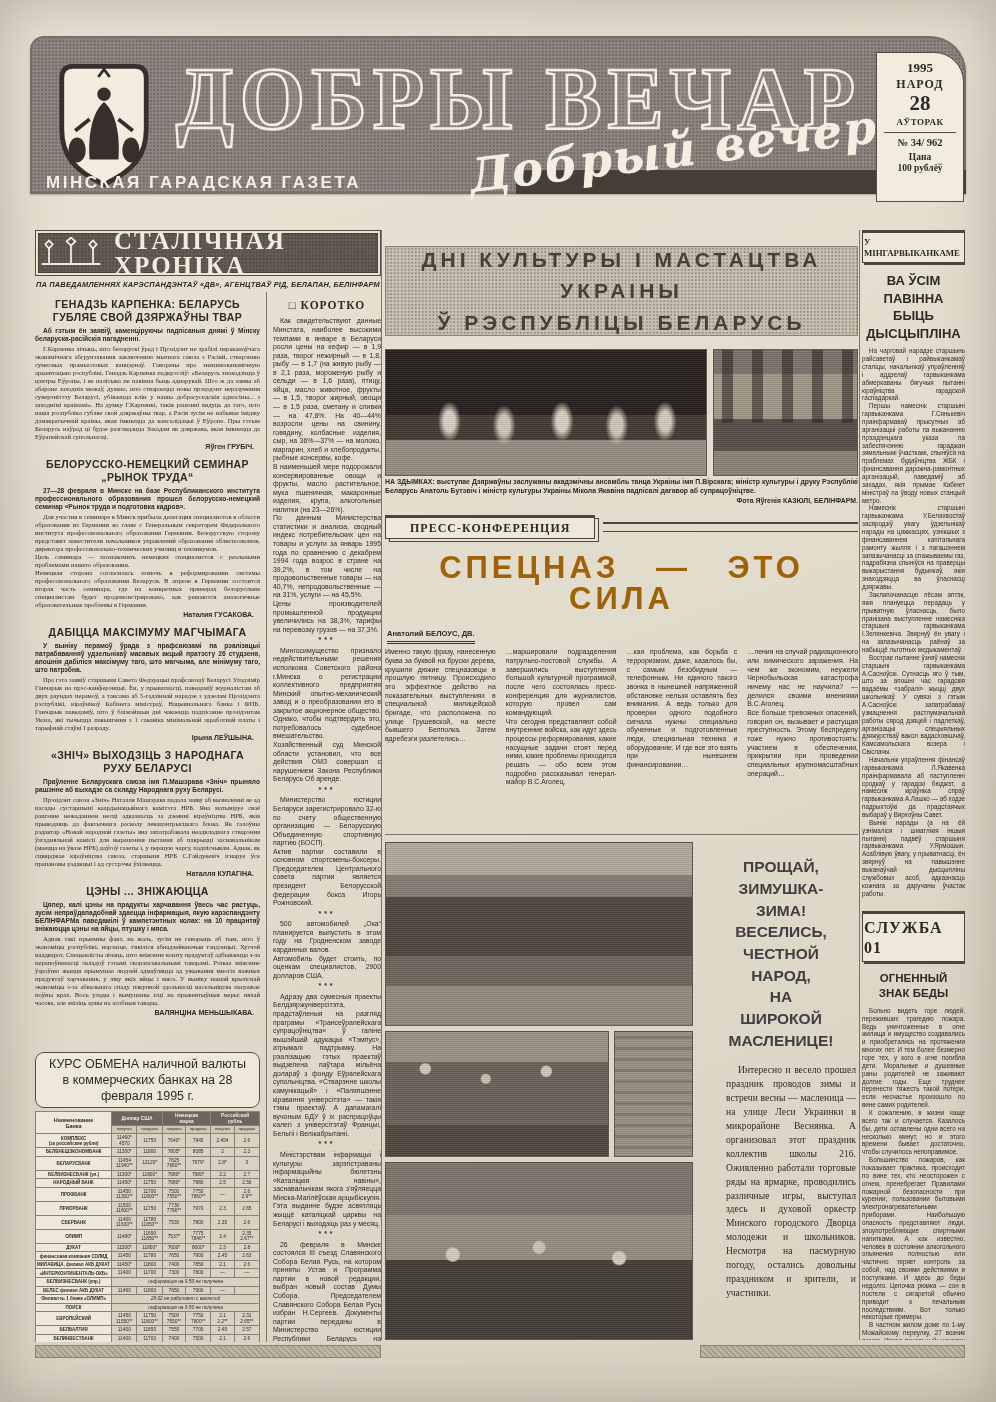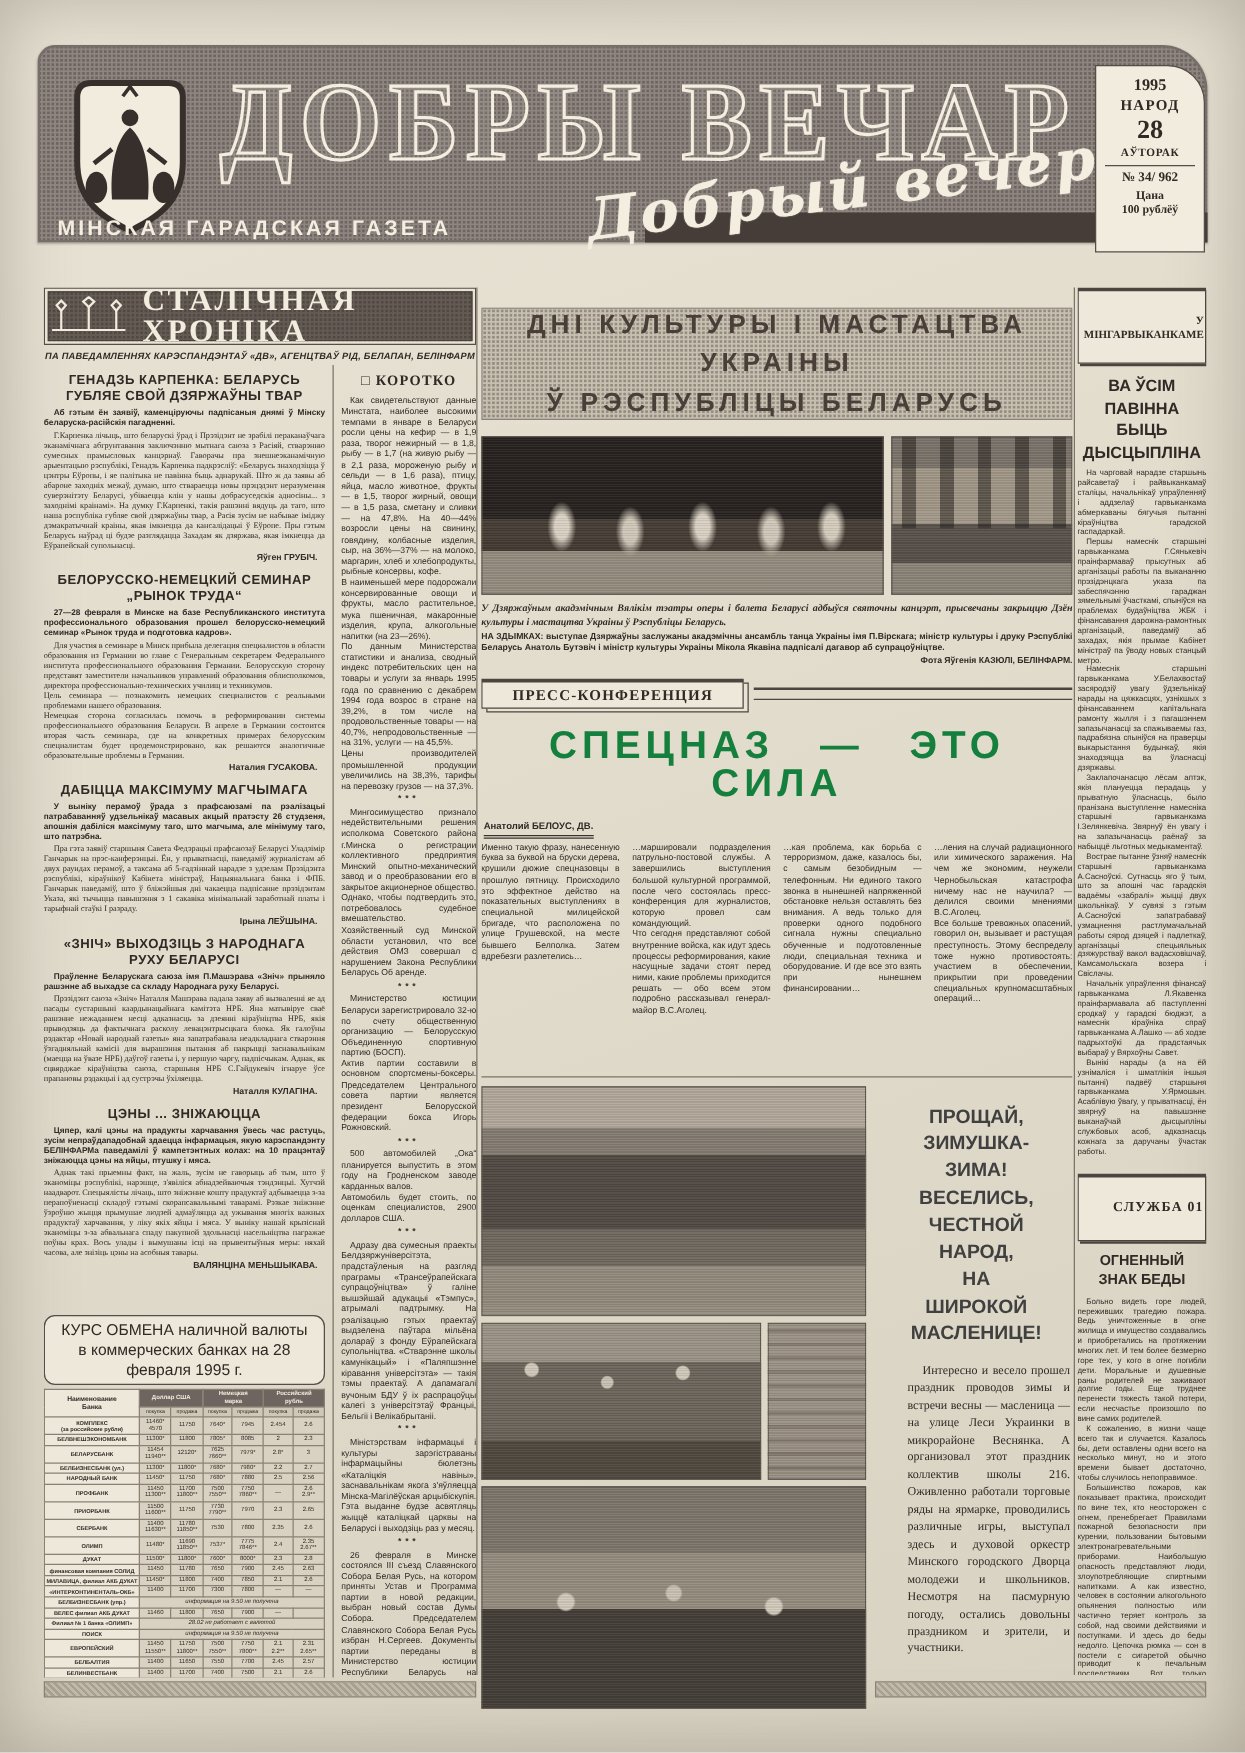--- a/index.html
+++ b/index.html
@@ -94,21 +94,21 @@
       linear-gradient(180deg,#7b746c 0 20%,#a19889 20% 55%,#57504a 55% 80%,#8c8478 80%);
       background-size:100% 58%,100% 100%;background-repeat:no-repeat;}
   .caption-italic{font:italic bold 8px/1.35 "Liberation Serif",serif;text-align:justify;margin-top:6px;}
   .caption-snap{font:bold 6.9px/1.3 "Liberation Sans",sans-serif;text-align:justify;margin-top:2px;}
   .credit{font:bold 6.9px/1.3 "Liberation Sans",sans-serif;text-align:right;margin-top:1px;}
   .label-bar{display:flex;align-items:center;margin-top:9px;}
   .label-box{border:1px solid #4d4440;border-top:3px solid #4d4440;box-shadow:4px 3px 0 -1px #e9e3d4,4px 3px 0 0 #4d4440;
              padding:3px 24px;font:bold 12px/1.2 "Liberation Serif",serif;letter-spacing:1px;background:#eee8da;white-space:nowrap;}
   .label-rules{flex:1;height:7px;border-top:2px solid #4d4440;border-bottom:1px solid #4d4440;margin-left:8px;}
   .sp-headline{text-align:center;font:bold 31px/1 "Liberation Sans",sans-serif;letter-spacing:4px;word-spacing:24px;
-               color:#15803d;margin:13px 0 8px;}
+               color:#a16207;margin:13px 0 8px;}
   .sp-byline{display:inline-block;font:bold 7.6px/1.3 "Liberation Sans",sans-serif;
              border-bottom:3px double #3b322d;padding-bottom:2px;margin:0 0 4px 2px;}
   .sp-cols{display:flex;gap:10px;height:178px;overflow:hidden;}
   .sp-col{flex:1;font:6.9px/1.26 "Liberation Sans",sans-serif;text-align:justify;white-space:pre-line;}
   .mz-section{display:flex;gap:7px;margin-top:7px;}
   .mz-photos{width:308px;display:flex;flex-direction:column;gap:5px;}
   .ph-big{height:184px;background:
       linear-gradient(180deg,#b3aa9c 0 18%,#857d72 18% 30%,#4f4841 30% 62%,#6d665c 62% 78%,#938b7d 78%);}
   .mz-mid{display:flex;gap:5px;}
   .ph-midleft{width:224px;height:126px;background:
@@ -125,22 +125,22 @@
       linear-gradient(180deg,#7d766c 0 30%,#968d7f 30% 55%,#443e38 55%);}
   .mz-text{flex:1;padding:2px 2px 0 6px;}
   .mz-headline{font:bold 15.5px/1.4 "Liberation Sans",sans-serif;text-align:center;white-space:pre-line;color:#404040;margin-top:12px;}
   .mz-body{font:9.6px/1.45 "Liberation Serif",serif;text-align:justify;text-indent:12px;margin-top:12px;margin-left:20px;}
   .mz-caption{font:bold 7.8px/1.5 "Liberation Sans",sans-serif;text-align:right;margin-top:10px;white-space:pre-line;}
   .center-rule{border-top:1px solid #7d7469;margin-top:8px;}
 
   
   .right-group{position:absolute;left:862px;top:230px;width:103px;height:1110px;overflow:hidden;}
   .rg-label{border:1px solid #4d4440;border-top:3px solid #4d4440;box-shadow:2px 2px 0 #4d4440;
-            text-align:right;padding:18px 1px;font:bold 8.8px/1.2 "Liberation Serif",serif;background:#eee8da;}
-  .rg-label.svc{font-size:11px;letter-spacing:1px;}
+            text-align:left;padding:4px 1px;font:bold 8.8px/1.2 "Liberation Serif",serif;background:#eee8da;}
+  .rg-label.svc{font-size:16px;letter-spacing:1px;}
   .rg-headline{font:bold 13px/1.35 "Liberation Sans",sans-serif;text-align:center;white-space:pre-line;margin:9px 0 5px;}
   .rg-headline.fire{font-size:11.5px;}
   .rg-body p{font:6.3px/1.25 "Liberation Sans",sans-serif;text-align:justify;text-indent:7px;margin:0;}
   .svc-gap{margin-top:14px;}
 </style>
 </head>
 <body>
 
 <div class="vignette"></div>
 
@@ -549,21 +549,20 @@
   </div>
 </div>
 
 <div class="center-group">
   <div class="banner halftone">ДНІ КУЛЬТУРЫ І МАСТАЦТВА УКРАІНЫ
 Ў РЭСПУБЛІЦЫ БЕЛАРУСЬ</div>
   <div class="photos-row">
     <div class="photo ph-dance"></div>
     <div class="photo ph-signing"></div>
   </div>
-  <div class="caption-italic">У Дзяржаўным акадэмічным Вялікім тэатры оперы і балета Беларусі адбыўся святочны канцэрт, прысвечаны закрыццю Дзён культуры і мастацтва Украіны ў Рэспубліцы Беларусь.</div>
   <div class="caption-snap">НА ЗДЫМКАХ: выступае Дзяржаўны заслужаны акадэмічны ансамбль танца Украіны імя П.Вірскага; міністр культуры і друку Рэспублікі Беларусь Анатоль Бутэвіч і міністр культуры Украіны Мікола Якавіна падпісалі дагавор аб супрацоўніцтве.</div>
   <div class="credit">Фота Яўгенія КАЗЮЛІ, БЕЛІНФАРМ.</div>
 
   <div class="label-bar">
     <div class="label-box">ПРЕСС-КОНФЕРЕНЦИЯ</div>
     <div class="label-rules"></div>
   </div>
   <div class="sp-headline">СПЕЦНАЗ — ЭТО СИЛА</div>
   <span class="sp-byline">Анатолий БЕЛОУС, ДВ.</span>
   <div class="sp-cols">

